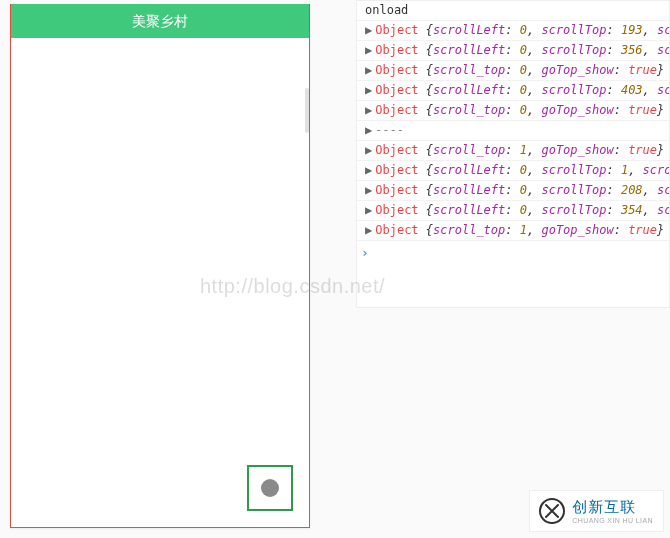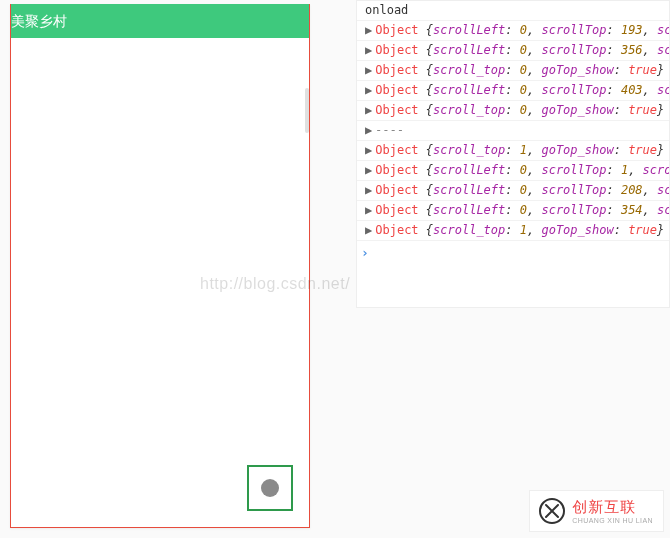--- a/index.html
+++ b/index.html
@@ -20,21 +20,21 @@
       background: #fff;
       border: 1px solid #e74c3c;
       border-top: none;
       display: flex;
       flex-direction: column;
       box-shadow: 0 1px 2px rgba(0,0,0,.06);
     }
     .phone-header {
       background: #3ec97d;
       color: #fff;
-      text-align: left;
+      text-align: center;
       font-size: 14px;
       line-height: 34px;
       height: 34px;
     }
     .phone-body {
       flex: 1;
       position: relative;
       background: #fff;
     }
     .scrollbar-stub {
@@ -94,40 +94,40 @@
     .prompt-caret {
       color: #4a90e2;
       padding: 2px 4px;
       font-weight: bold;
       font-size: 13px;
     }
     .watermark {
       position: absolute;
       left: 200px;
       top: 275px;
-      font-size: 16px;
+      font-size: 20px;
       color: rgba(0,0,0,.14);
       font-family: Arial, sans-serif;
       letter-spacing: .5px;
       pointer-events: none;
     }
     .brand-logo {
       position: absolute;
       right: 6px;
       bottom: 6px;
       display: flex;
       align-items: center;
       gap: 6px;
       background: #fff;
       border: 1px solid #eee;
       padding: 6px 10px 6px 8px;
     }
     .brand-text-main {
       font-size: 15px;
-      color: #ef4444;
+      color: #0369a1;
       font-weight: 500;
       letter-spacing: 1px;
     }
     .brand-text-sub {
       font-size: 7px;
       color: #aaa;
       letter-spacing: .4px;
     }
     .brand-icon svg { display: block; }
   </style>

